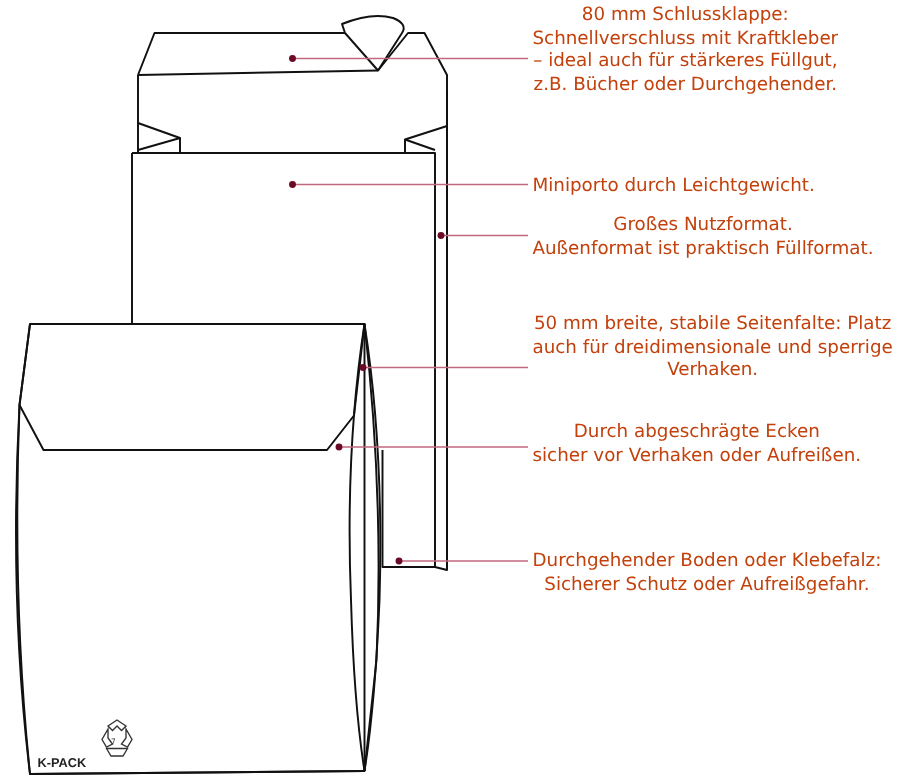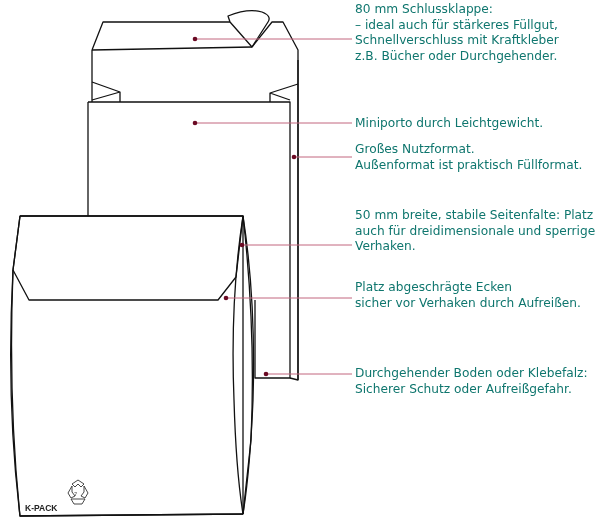--- a/index.html
+++ b/index.html
@@ -1,20 +1,20 @@
 <!DOCTYPE html>
 <html><head>
   <meta charset="utf-8">
   <style>
     html, body { margin: 0; padding: 0; background: #ffffff; }
     body { width: 600px; height: 521px; position: relative; overflow: hidden;
            font-family: "DejaVu Sans", sans-serif; }
     #diagram { position: absolute; left: 0; top: 0; width: 600px; height: 521px; }
     .callout { position: absolute; left: 355px; font-size: 12.2px; line-height: 15.6px;
-               color: #0f766e; white-space: nowrap; }
+               color: #c2410c; white-space: nowrap; text-align: center; }
     .callout .line { display: block; }
     .brand { font-family: "Liberation Sans", sans-serif; font-weight: bold; font-size: 8.5px; fill: #222; }
   </style>
 </head>
 <body>
 
 <svg id="diagram" viewBox="0 0 600 521" xmlns="http://www.w3.org/2000/svg">
 
   <g fill="none" stroke="#111" stroke-width="1.3" stroke-linejoin="round">
 
@@ -73,41 +73,41 @@
     <circle cx="195" cy="123" r="2.3"></circle>
     <circle cx="294" cy="157" r="2.3"></circle>
     <circle cx="242" cy="245" r="2.3"></circle>
     <circle cx="226" cy="298" r="2.3"></circle>
     <circle cx="266" cy="374" r="2.3"></circle>
   </g>
 </svg>
 
 <div class="callout" style="top:2px">
   <span class="line">80 mm Schlussklappe:</span>
+  <span class="line">Schnellverschluss mit Kraftkleber</span>
   <span class="line">– ideal auch für stärkeres Füllgut,</span>
-  <span class="line">Schnellverschluss mit Kraftkleber</span>
   <span class="line">z.B. Bücher oder Durchgehender.</span>
 </div>
 
 <div class="callout" style="top:116px">
   <span class="line">Miniporto durch Leichtgewicht.</span>
 </div>
 
 <div class="callout" style="top:142px">
   <span class="line">Großes Nutzformat.</span>
   <span class="line">Außenformat ist praktisch Füllformat.</span>
 </div>
 
 <div class="callout" style="top:208px">
   <span class="line">50 mm breite, stabile Seitenfalte: Platz</span>
   <span class="line">auch für dreidimensionale und sperrige</span>
   <span class="line">Verhaken.</span>
 </div>
 
 <div class="callout" style="top:280px">
-  <span class="line">Platz abgeschrägte Ecken</span>
-  <span class="line">sicher vor Verhaken durch Aufreißen.</span>
+  <span class="line">Durch abgeschrägte Ecken</span>
+  <span class="line">sicher vor Verhaken oder Aufreißen.</span>
 </div>
 
 <div class="callout" style="top:366px">
   <span class="line">Durchgehender Boden oder Klebefalz:</span>
   <span class="line">Sicherer Schutz oder Aufreißgefahr.</span>
 </div>
 
 </body></html>

